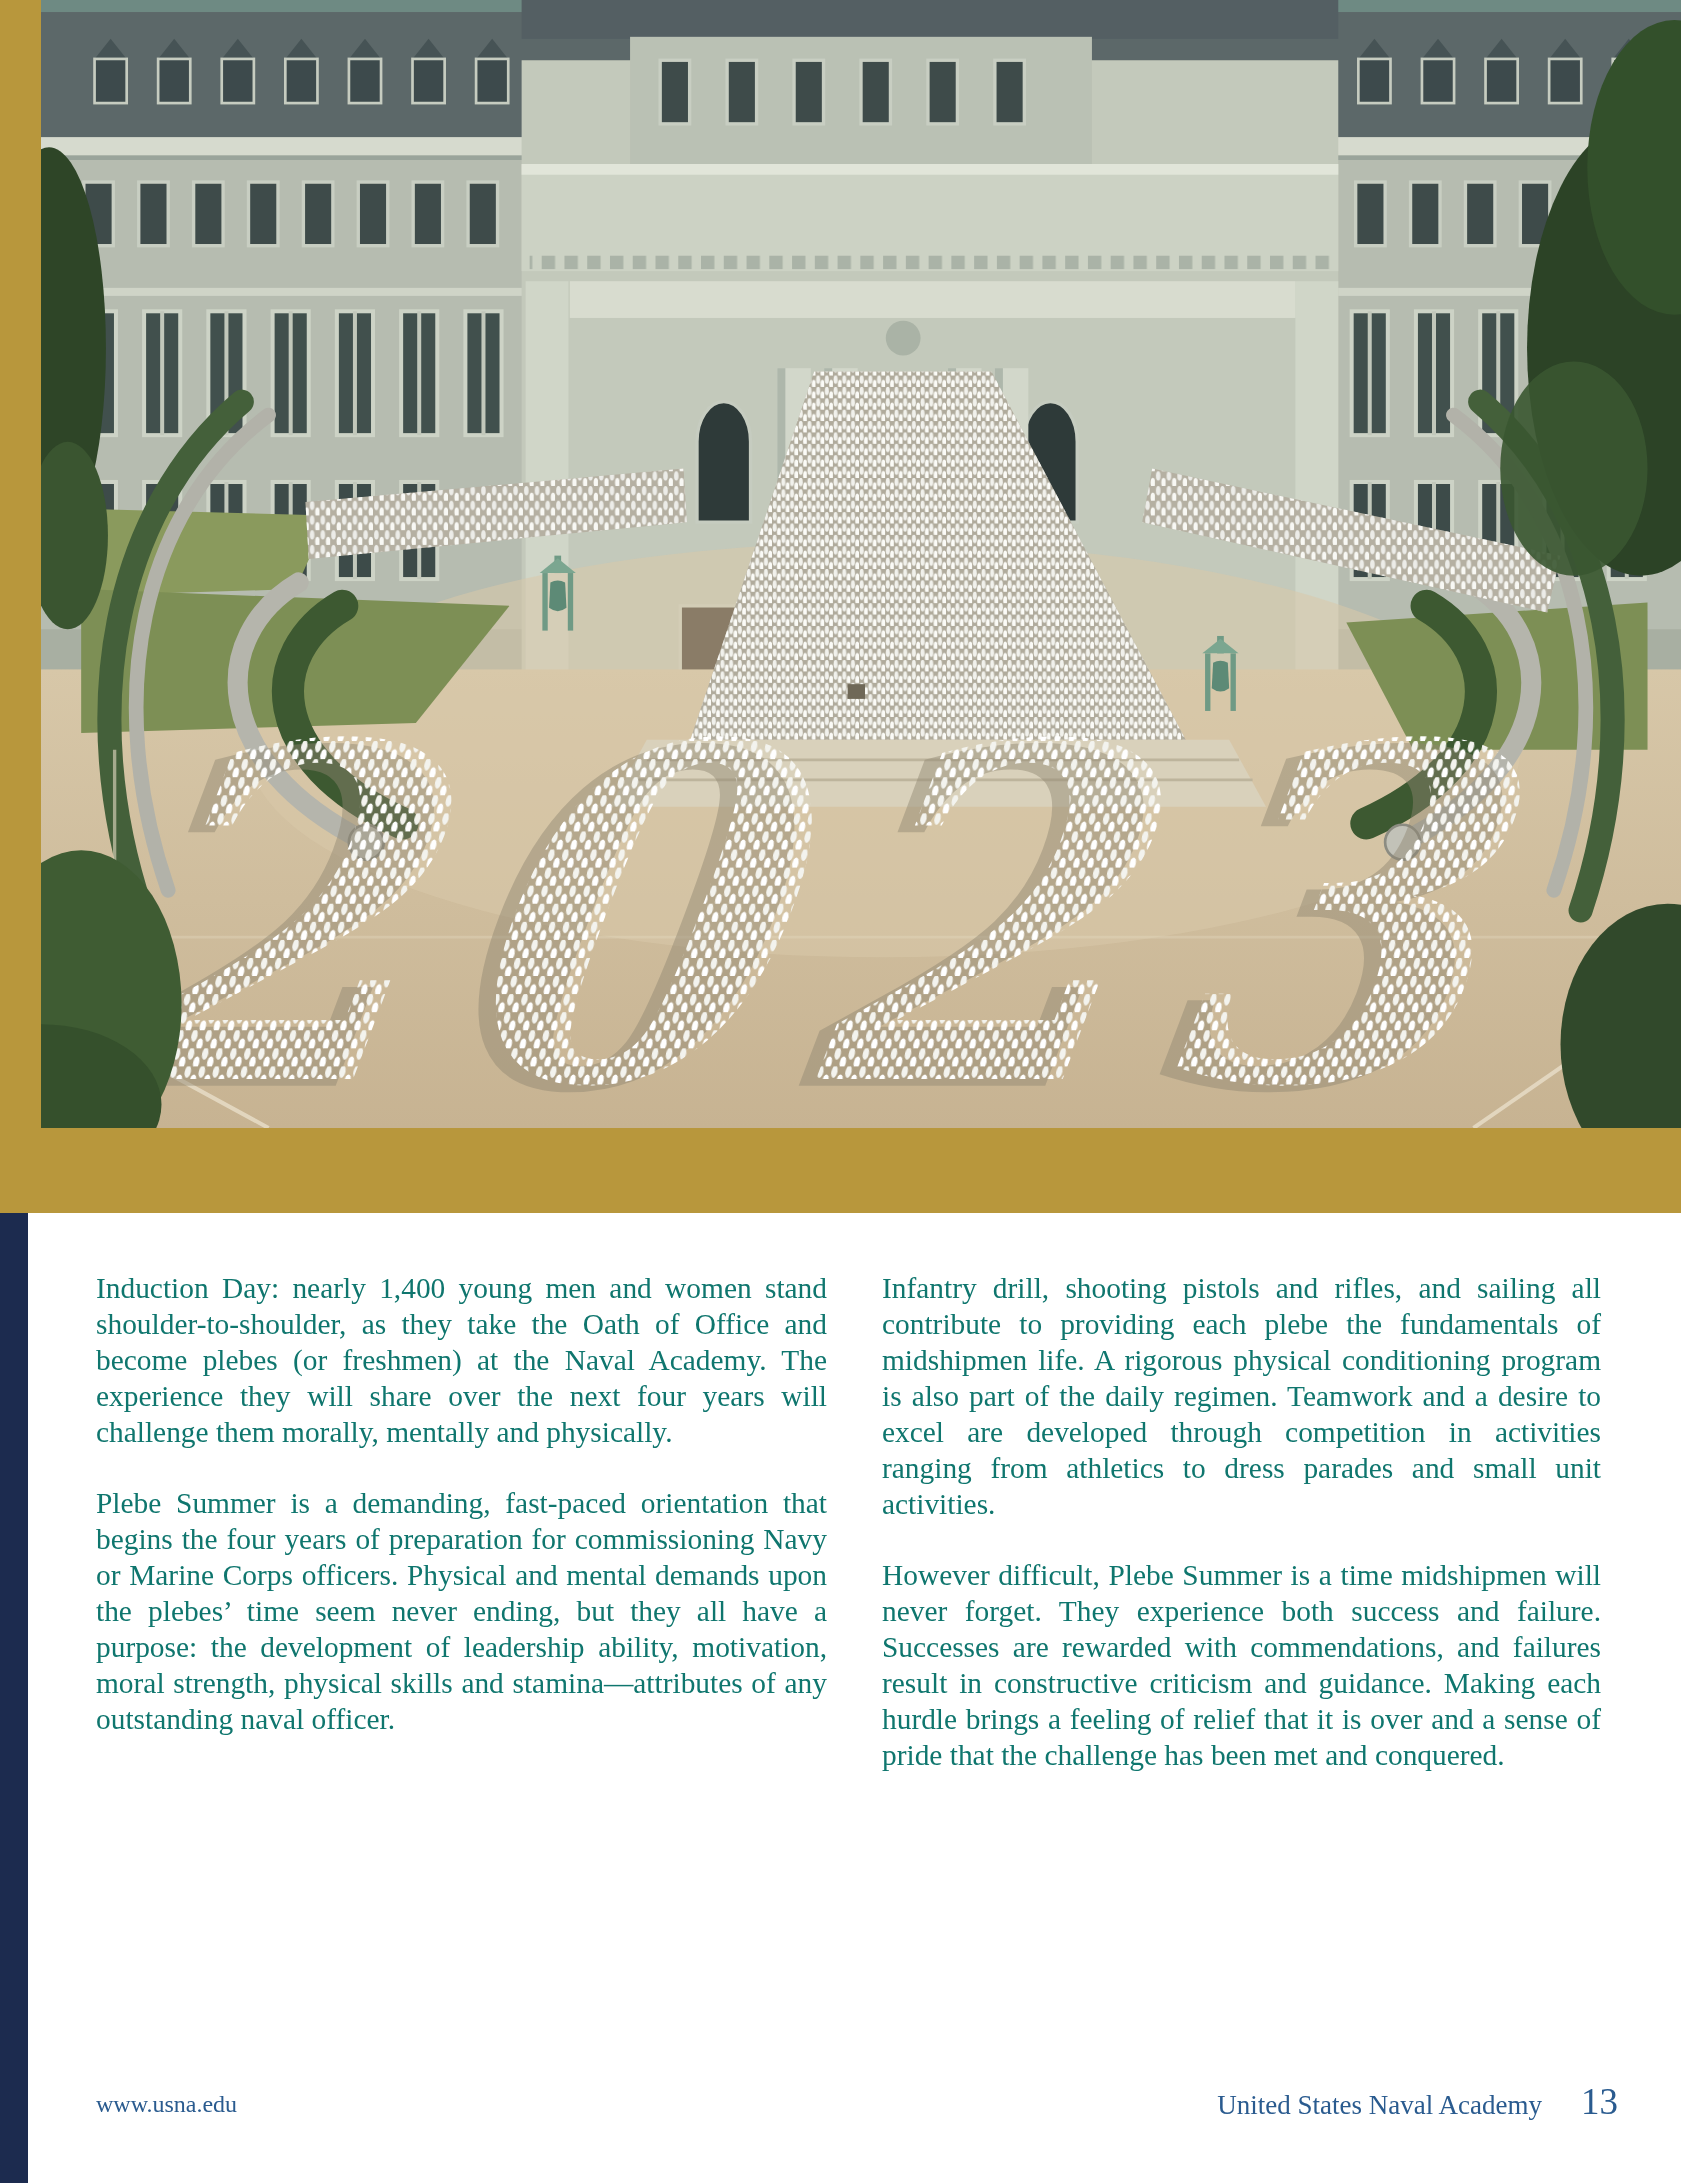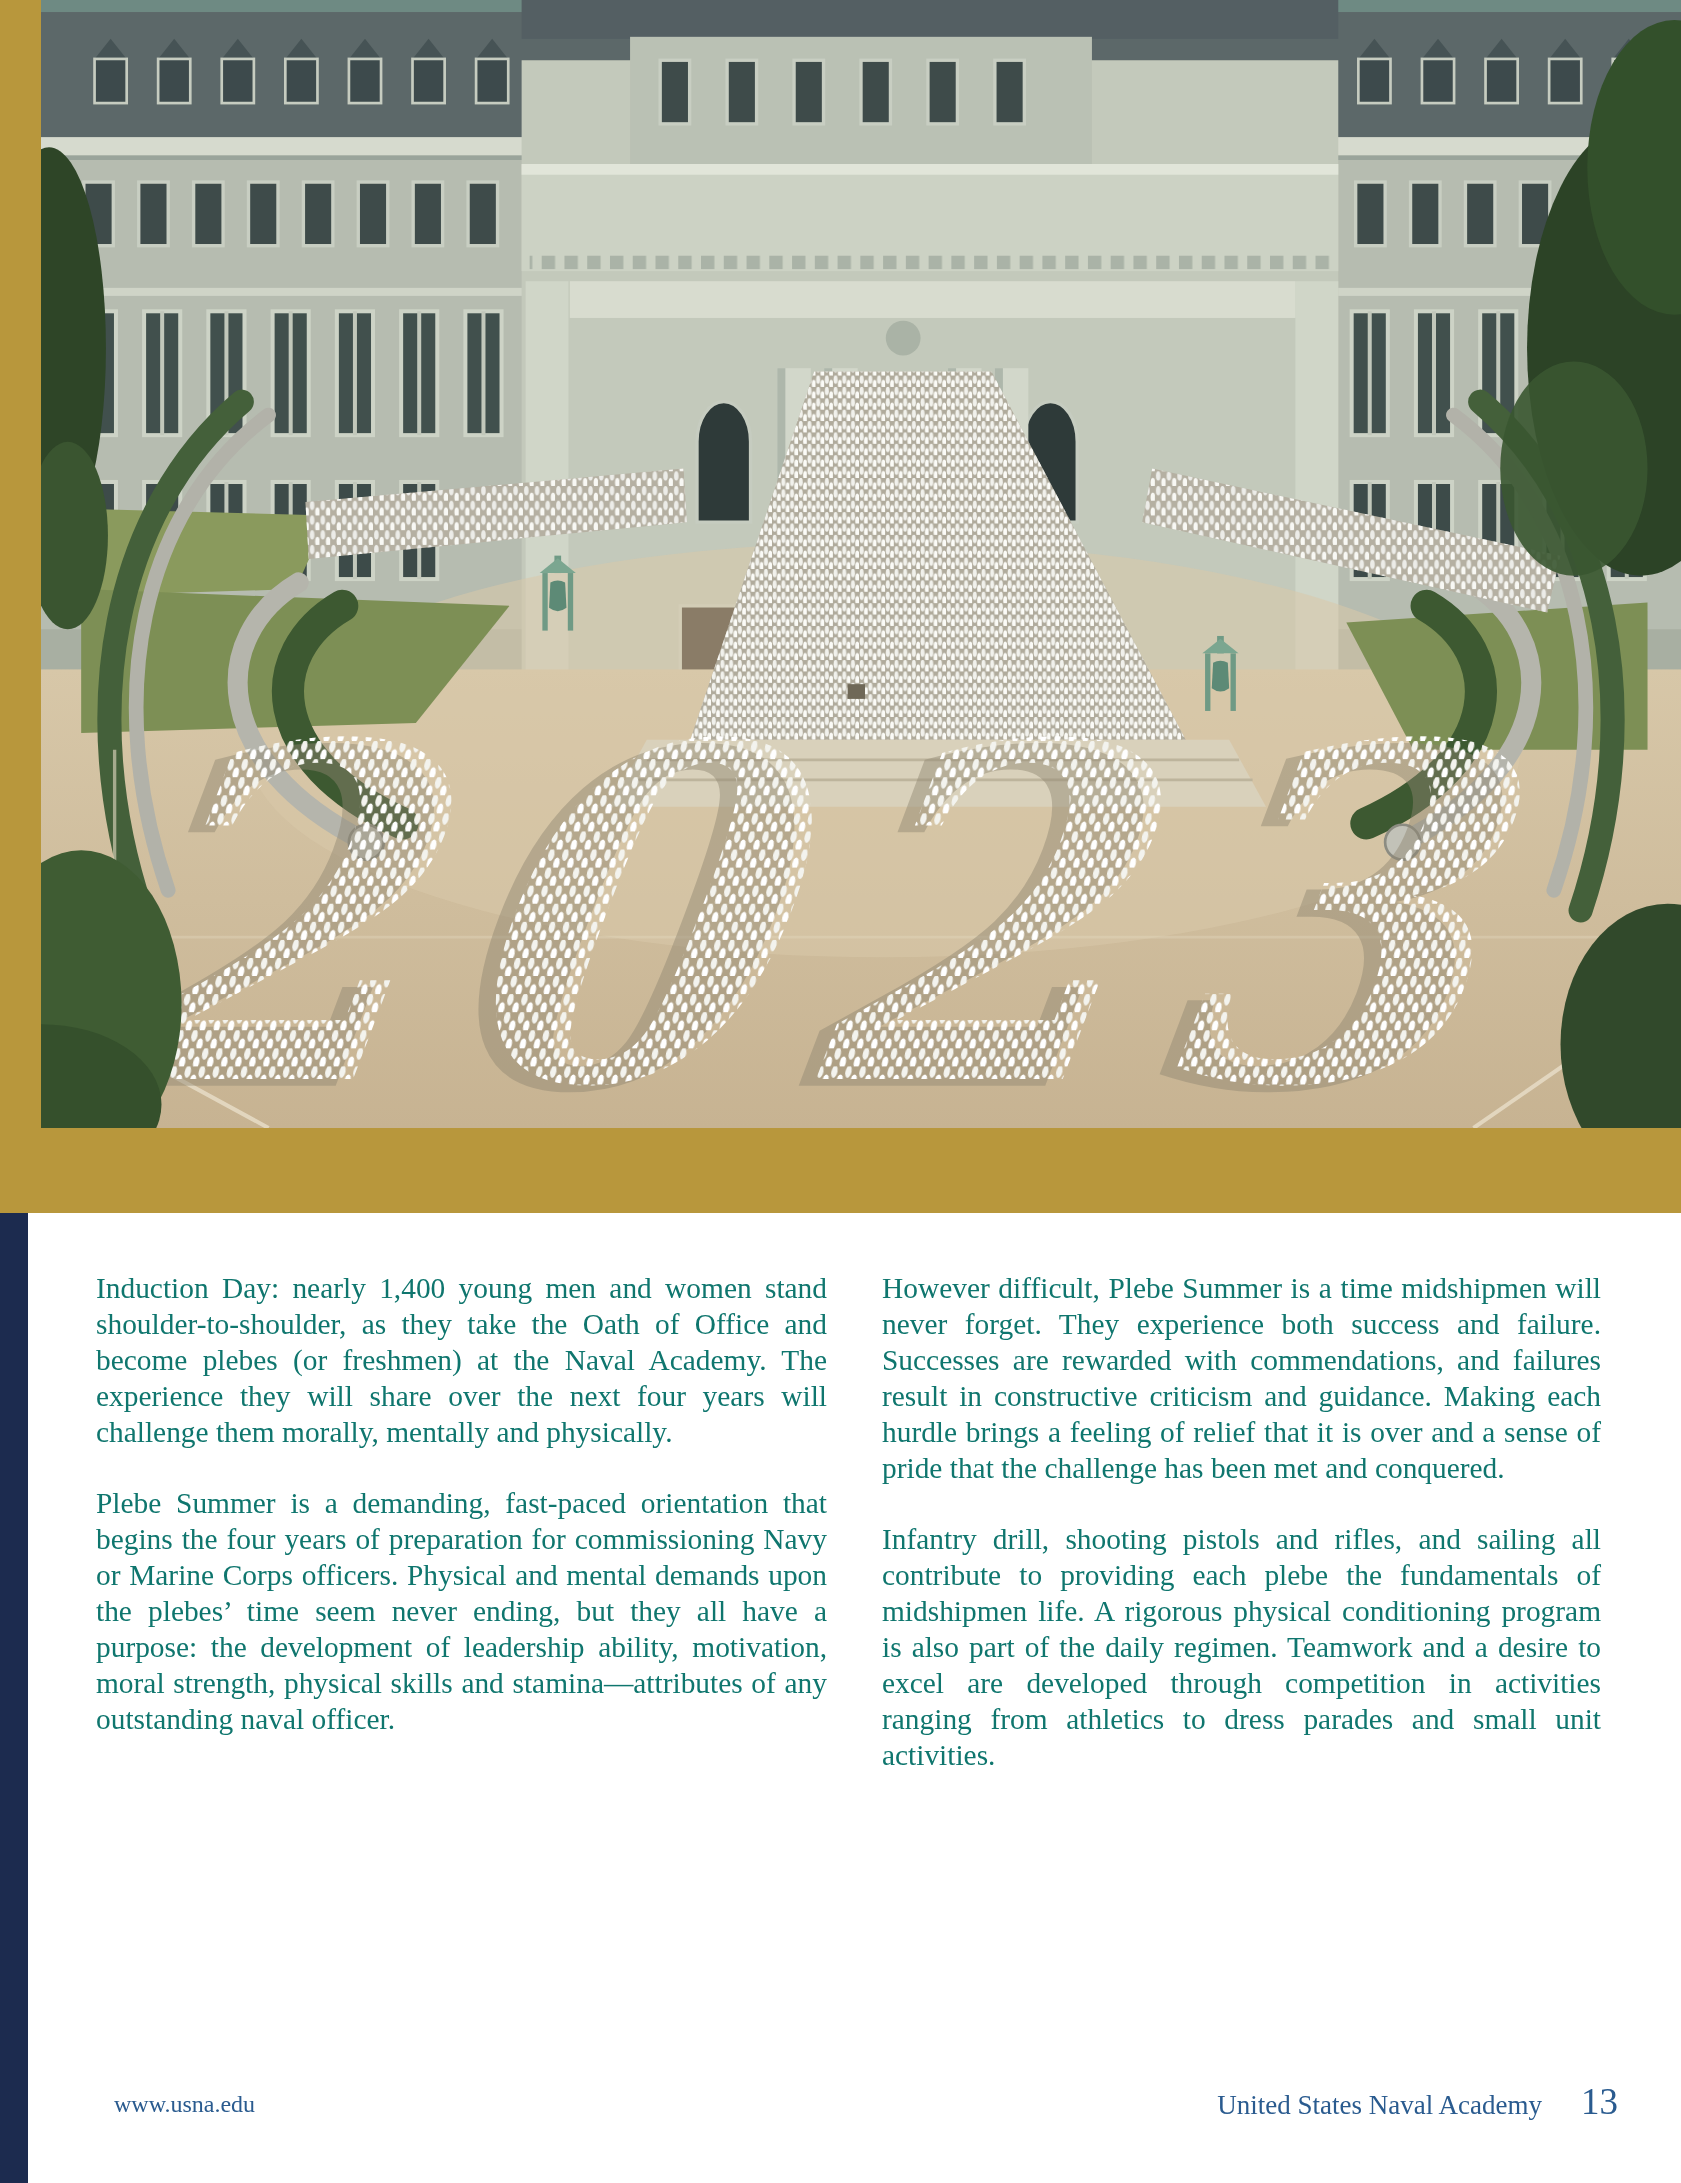--- a/index.html
+++ b/index.html
@@ -12,21 +12,21 @@
   .photo svg{display:block;width:100%;height:100%;}
   .navy-stripe{position:absolute;left:0;top:1213px;width:28px;height:970px;background:#1C2B4F;}
   .col{
     position:absolute;top:1270px;color:#0f766e;
     font-size:29.4px;line-height:36px;text-align:justify;
   }
   .col p{margin:0 0 35px 0;}
   .col-left{left:96px;width:731px;}
   .col-right{left:882px;width:719px;}
   .footer-left{
-    position:absolute;left:96px;top:2091px;color:#2A5B8F;font-size:24px;margin-left:18px;
+    position:absolute;left:96px;top:2091px;color:#2A5B8F;font-size:24px;
   }
   .footer-right{
     position:absolute;right:63px;top:2080px;color:#2A5B8F;
     display:flex;align-items:baseline;gap:39px;justify-content:center;
   }
   .footer-right .pub{font-size:27px;}
   .footer-right .pagenum{font-size:37px;}
 </style>
 </head>
 <body>
@@ -246,22 +246,22 @@
     </svg>
   </div>
 
   <div class="navy-stripe"></div>
 
   <div class="col col-left">
     <p>Induction Day: nearly 1,400 young men and women stand shoulder-to-shoulder, as they take the Oath of Office and become plebes (or freshmen) at the Naval Academy. The experience they will share over the next four years will challenge them morally, mentally and physically.</p>
     <p>Plebe Summer is a demanding, fast-paced orientation that begins the four years of preparation for commissioning Navy or Marine Corps officers. Physical and mental demands upon the plebes’ time seem never ending, but they all have a purpose: the development of leadership ability, motivation, moral strength, physical skills and stamina—attributes of any outstanding naval officer.</p>
   </div>
   <div class="col col-right">
+    <p>Infantry drill, shooting pistols and rifles, and sailing all contribute to providing each plebe the fundamentals of midshipmen life. A rigorous physical conditioning program is also part of the daily regimen. Teamwork and a desire to excel are developed through competition in activities ranging from athletics to dress parades and small unit activities.</p>
     <p>However difficult, Plebe Summer is a time midshipmen will never forget. They experience both success and failure. Successes are rewarded with commendations, and failures result in constructive criticism and guidance. Making each hurdle brings a feeling of relief that it is over and a sense of pride that the challenge has been met and conquered.</p>
-    <p>Infantry drill, shooting pistols and rifles, and sailing all contribute to providing each plebe the fundamentals of midshipmen life. A rigorous physical conditioning program is also part of the daily regimen. Teamwork and a desire to excel are developed through competition in activities ranging from athletics to dress parades and small unit activities.</p>
   </div>
 
   <div class="footer-left">www.usna.edu</div>
   <div class="footer-right">
     <span class="pub">United States Naval Academy</span>
     <span class="pagenum">13</span>
   </div>
 
 </div>
 

